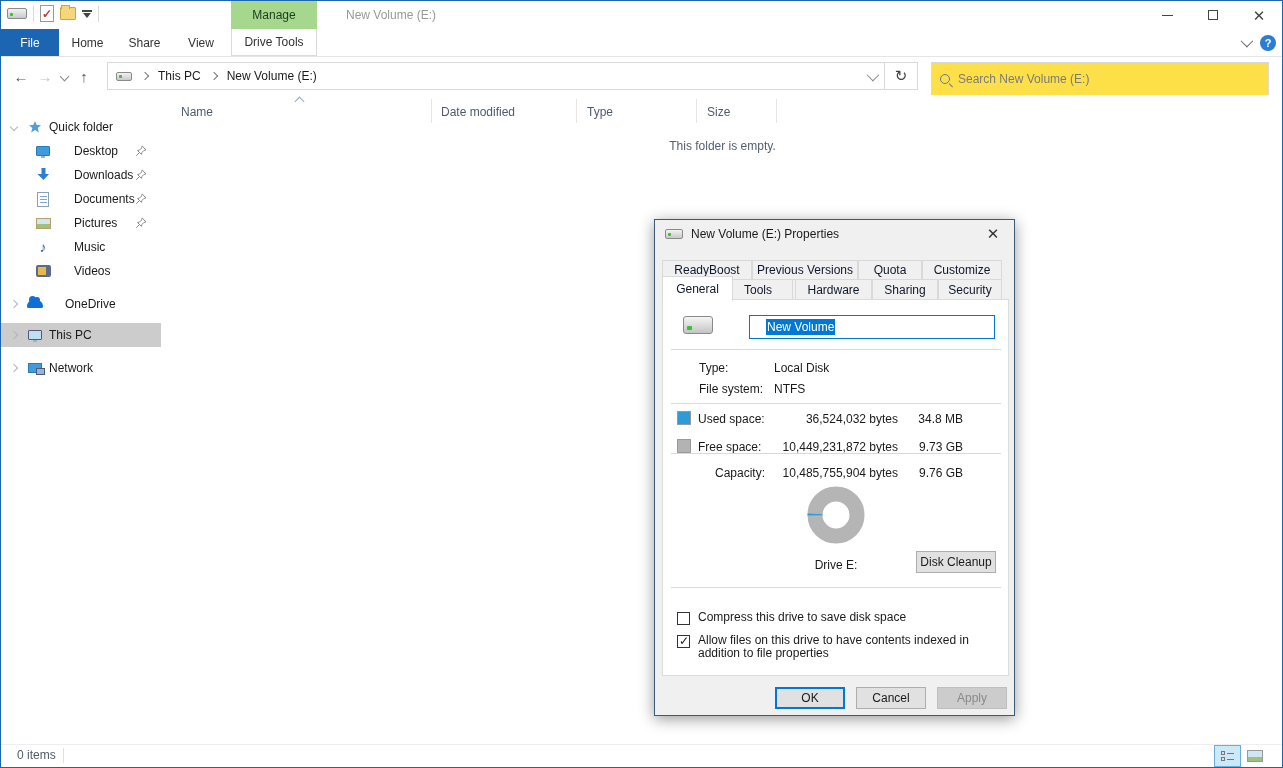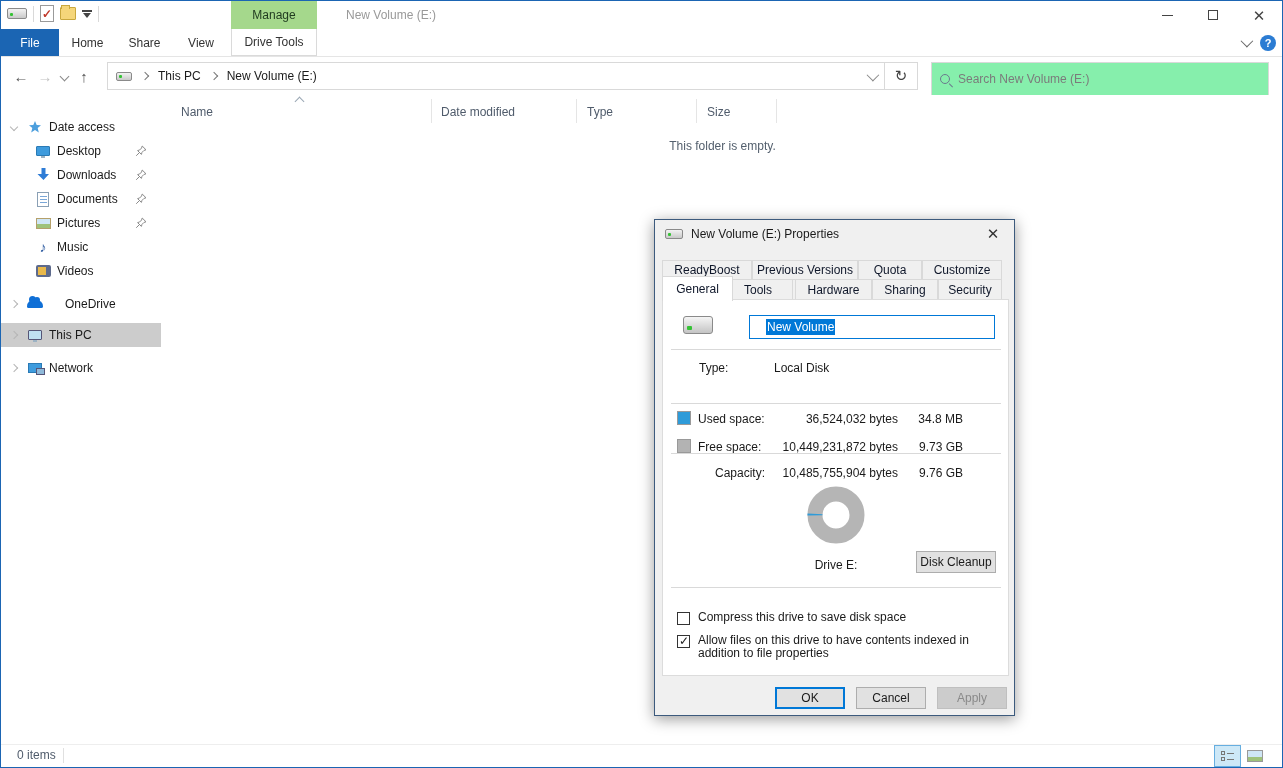--- a/index.html
+++ b/index.html
@@ -42,34 +42,34 @@
   .addr-row { position:absolute; left:0; top:56px; width:100%; height:38px; background:#fff; display:flex; align-items:center; }
   .nav-btns { display:flex; align-items:center; gap:4px; padding:0 6px 0 10px; }
   .nav-ico { font-size:15px; color:#555; width:20px; text-align:center; }
   .nav-ico.disabled { color:#c3c3c3; }
   .nav-chev { width:7px; height:7px; border-right:1.3px solid #888; border-bottom:1.3px solid #888; transform:rotate(45deg); margin:0 2px; }
   .addr-box { position:absolute; left:106px; top:5px; width:778px; height:28px; border:1px solid #d9d9d9; background:#fff; display:flex; align-items:center; padding:0 8px; gap:6px; }
   .crumb-chev { width:6px; height:6px; border-right:1.3px solid #777; border-top:1.3px solid #777; transform:rotate(45deg); margin:0 4px; }
   .crumb { color:#1a1a1a; white-space:nowrap; }
   .addr-dd { margin-left:auto; }
   .refresh-box { position:absolute; left:884px; top:5px; width:33px; height:28px; border:1px solid #d9d9d9; border-left:none; display:flex; align-items:center; justify-content:center; color:#444; font-size:15px; }
-  .search-box { position:absolute; left:930px; top:5px; width:338px; height:28px; border:1px solid #d9d9d9; background:#86efac; display:flex; align-items:center; padding:16px 8px; gap:8px; }
+  .search-box { position:absolute; left:930px; top:5px; width:338px; height:28px; border:1px solid #d9d9d9; background:#fde047; display:flex; align-items:center; padding:16px 8px; gap:8px; }
   .search-glass { position:relative; width:10px; height:10px; border:1.4px solid #6b7a8d; border-radius:50%; }
   .search-glass::after { content:""; position:absolute; left:8px; top:8px; width:5px; height:1.4px; background:#6b7a8d; transform:rotate(45deg); transform-origin:left center; }
   .search-ph { color:#7b7b7b; }
 
   
   .sidebar { position:absolute; left:0; top:94px; width:160px; height:651px; background:#fff; overflow:hidden; }
   .side-row { position:relative; height:24px; display:flex; align-items:center; }
   .side-row .chev { position:absolute; left:10px; width:6px; height:6px; border-right:1.2px solid #b5b5b5; border-bottom:1.2px solid #b5b5b5; }
   .chev.open { transform:rotate(45deg); }
   .chev.closed { transform:rotate(-45deg); }
   .side-ico { position:absolute; width:16px; height:16px; display:flex; align-items:center; justify-content:center; }
   .lvl1 .side-ico { left:26px; } .lvl1 .side-label { padding-left:48px; }
-  .lvl2 .side-ico { left:34px; } .lvl2 .side-label { padding-left:56px; }
+  .lvl2 .side-ico { left:34px; } .lvl2 .side-label { padding-left:73px; }
   .side-label { white-space:nowrap; }
   .side-row.selected { background:#cccccc; }
   .pin { position:absolute; right:14px; top:6px; width:12px; height:12px; }
   .mini-monitor { width:14px; height:10px; background:#3e9bdd; border:1px solid #2a7ab5; border-radius:1px; position:relative; }
   .mini-monitor::after { content:""; position:absolute; left:4px; bottom:-3px; width:4px; height:2px; background:#9db3c4; }
   .mini-monitor.dark { background:#bfe0f2; border-color:#557; }
   .doc-ico { width:12px; height:15px; background:#fff; border:1px solid #8aa0b5; position:relative; }
   .doc-ico::before { content:""; position:absolute; left:2px; top:3px; width:7px; height:1px; background:#7aa7d8; box-shadow:0 3px 0 #7aa7d8, 0 6px 0 #7aa7d8; }
   .pic-ico { width:15px; height:11px; border:1px solid #b5a06a; background:linear-gradient(#cfe6f5 55%, #9fc27a 55%); }
   .vid-ico { width:15px; height:12px; background:#5d6a8c; border-radius:2px; position:relative; }
@@ -207,21 +207,21 @@
   </div>
 
   <div class="sidebar">
     <div class="side-row lvl1" style="margin-top:20px;">
       <span class="chev open"></span>
       <span class="side-ico">
         <svg width="14" height="14" viewBox="0 0 14 14">
             <path d="M7 1 L8.7 5 L13 5.3 L9.7 8 L10.8 12.4 L7 10 L3.2 12.4 L4.3 8 L1 5.3 L5.3 5 Z" fill="#4d9fdd"></path>
           </svg>
       </span>
-      <span class="side-label">Date access</span>
+      <span class="side-label">Quick folder</span>
     </div>
     <div class="side-row lvl2">
       <span class="side-ico">
           <span class="mini-monitor"></span>
         </span>
       <span class="side-label">Desktop</span>
       <svg class="pin" viewBox="0 0 12 12">
           <path d="M7.2 1 L11 4.8 L9 5.4 L7 7.4 L6.4 9.4 L2.6 5.6 L4.6 5 L6.6 3 Z M4.2 7.8 L1.2 10.8" fill="none" stroke="#8a8a8a" stroke-width="1"></path>
         </svg>
     </div>
@@ -349,20 +349,24 @@
       <span class="big-drive"></span>
       <div class="label-input">
         <span class="sel">New Volume</span>
       </div>
       <div class="pg-divider" style="top:49px;"></div>
 
       <div class="fld-row" style="top:61px;">
         <span class="fld-label">Type:</span>
         <span class="fld-value">Local Disk</span>
       </div>
+      <div class="fld-row" style="top:82px;">
+        <span class="fld-label">File system:</span>
+        <span class="fld-value">NTFS</span>
+      </div>
       <div class="pg-divider" style="top:103px;"></div>
 
       <div class="space-row" style="top:111px;">
         <span class="sw" style="background-color: rgb(46, 155, 217);"></span>
         <span class="sp-label">Used space:</span>
         <span class="sp-bytes">36,524,032 bytes</span>
         <span class="sp-human">34.8 MB</span>
       </div>
       <div class="space-row" style="top:132px;margin-top:7px;">
         <span class="sw" style="background-color: rgb(179, 179, 179);"></span>

